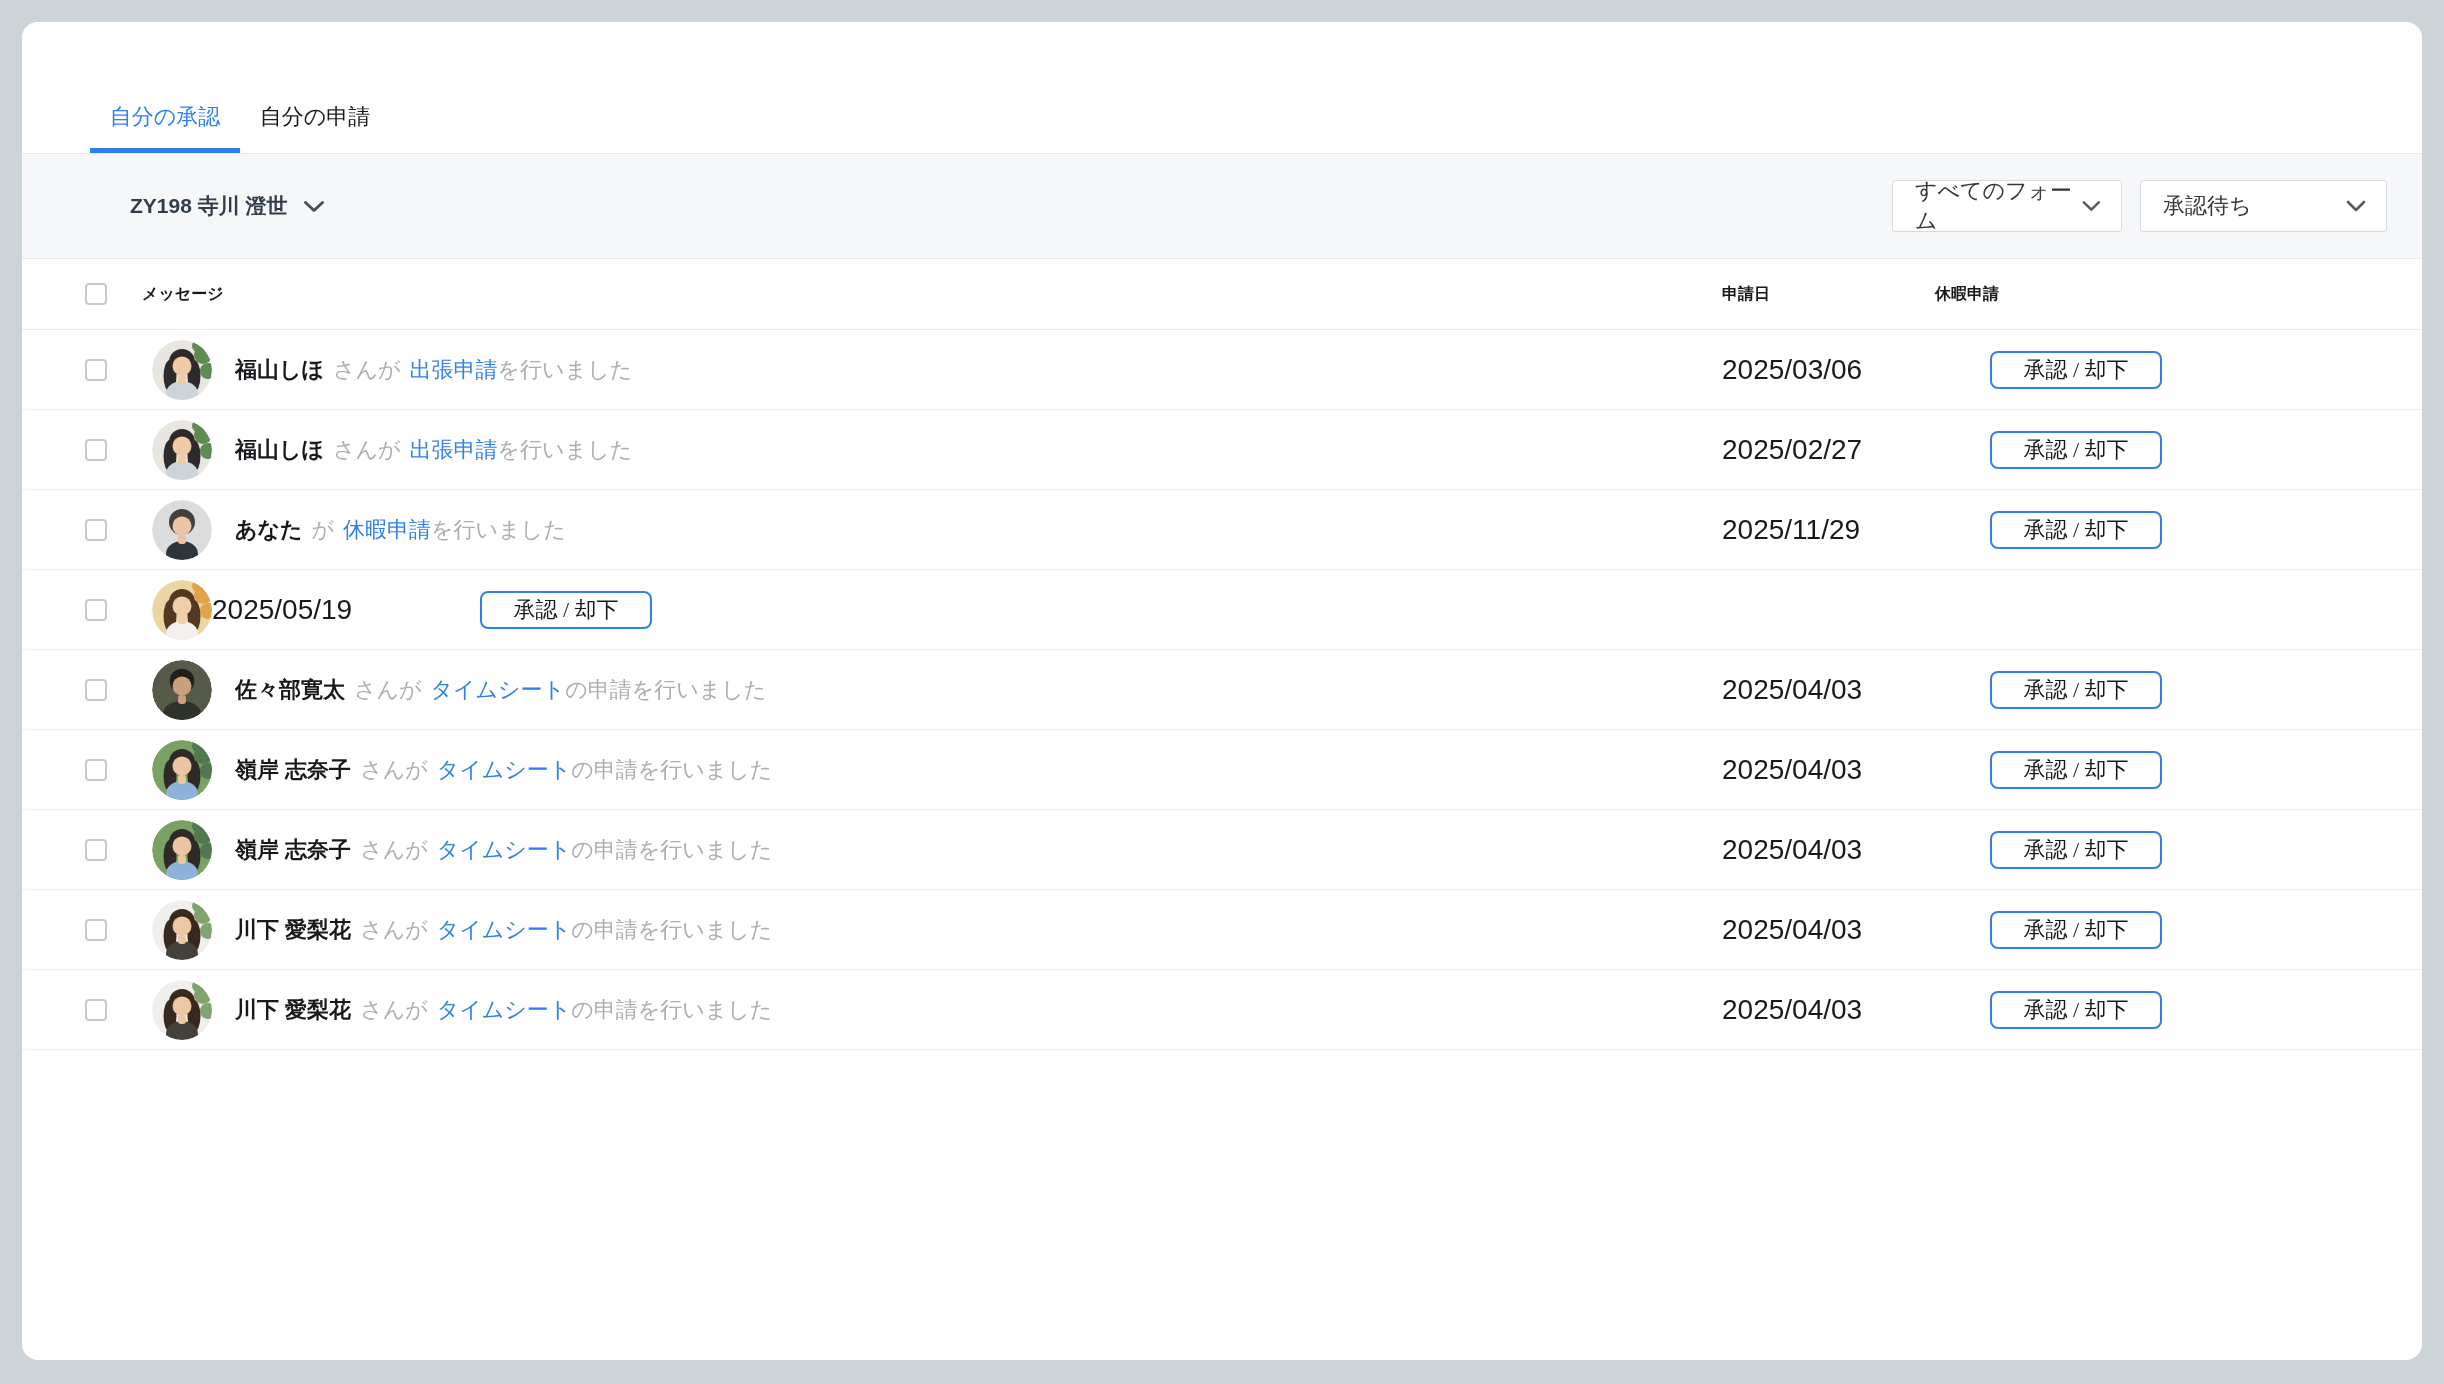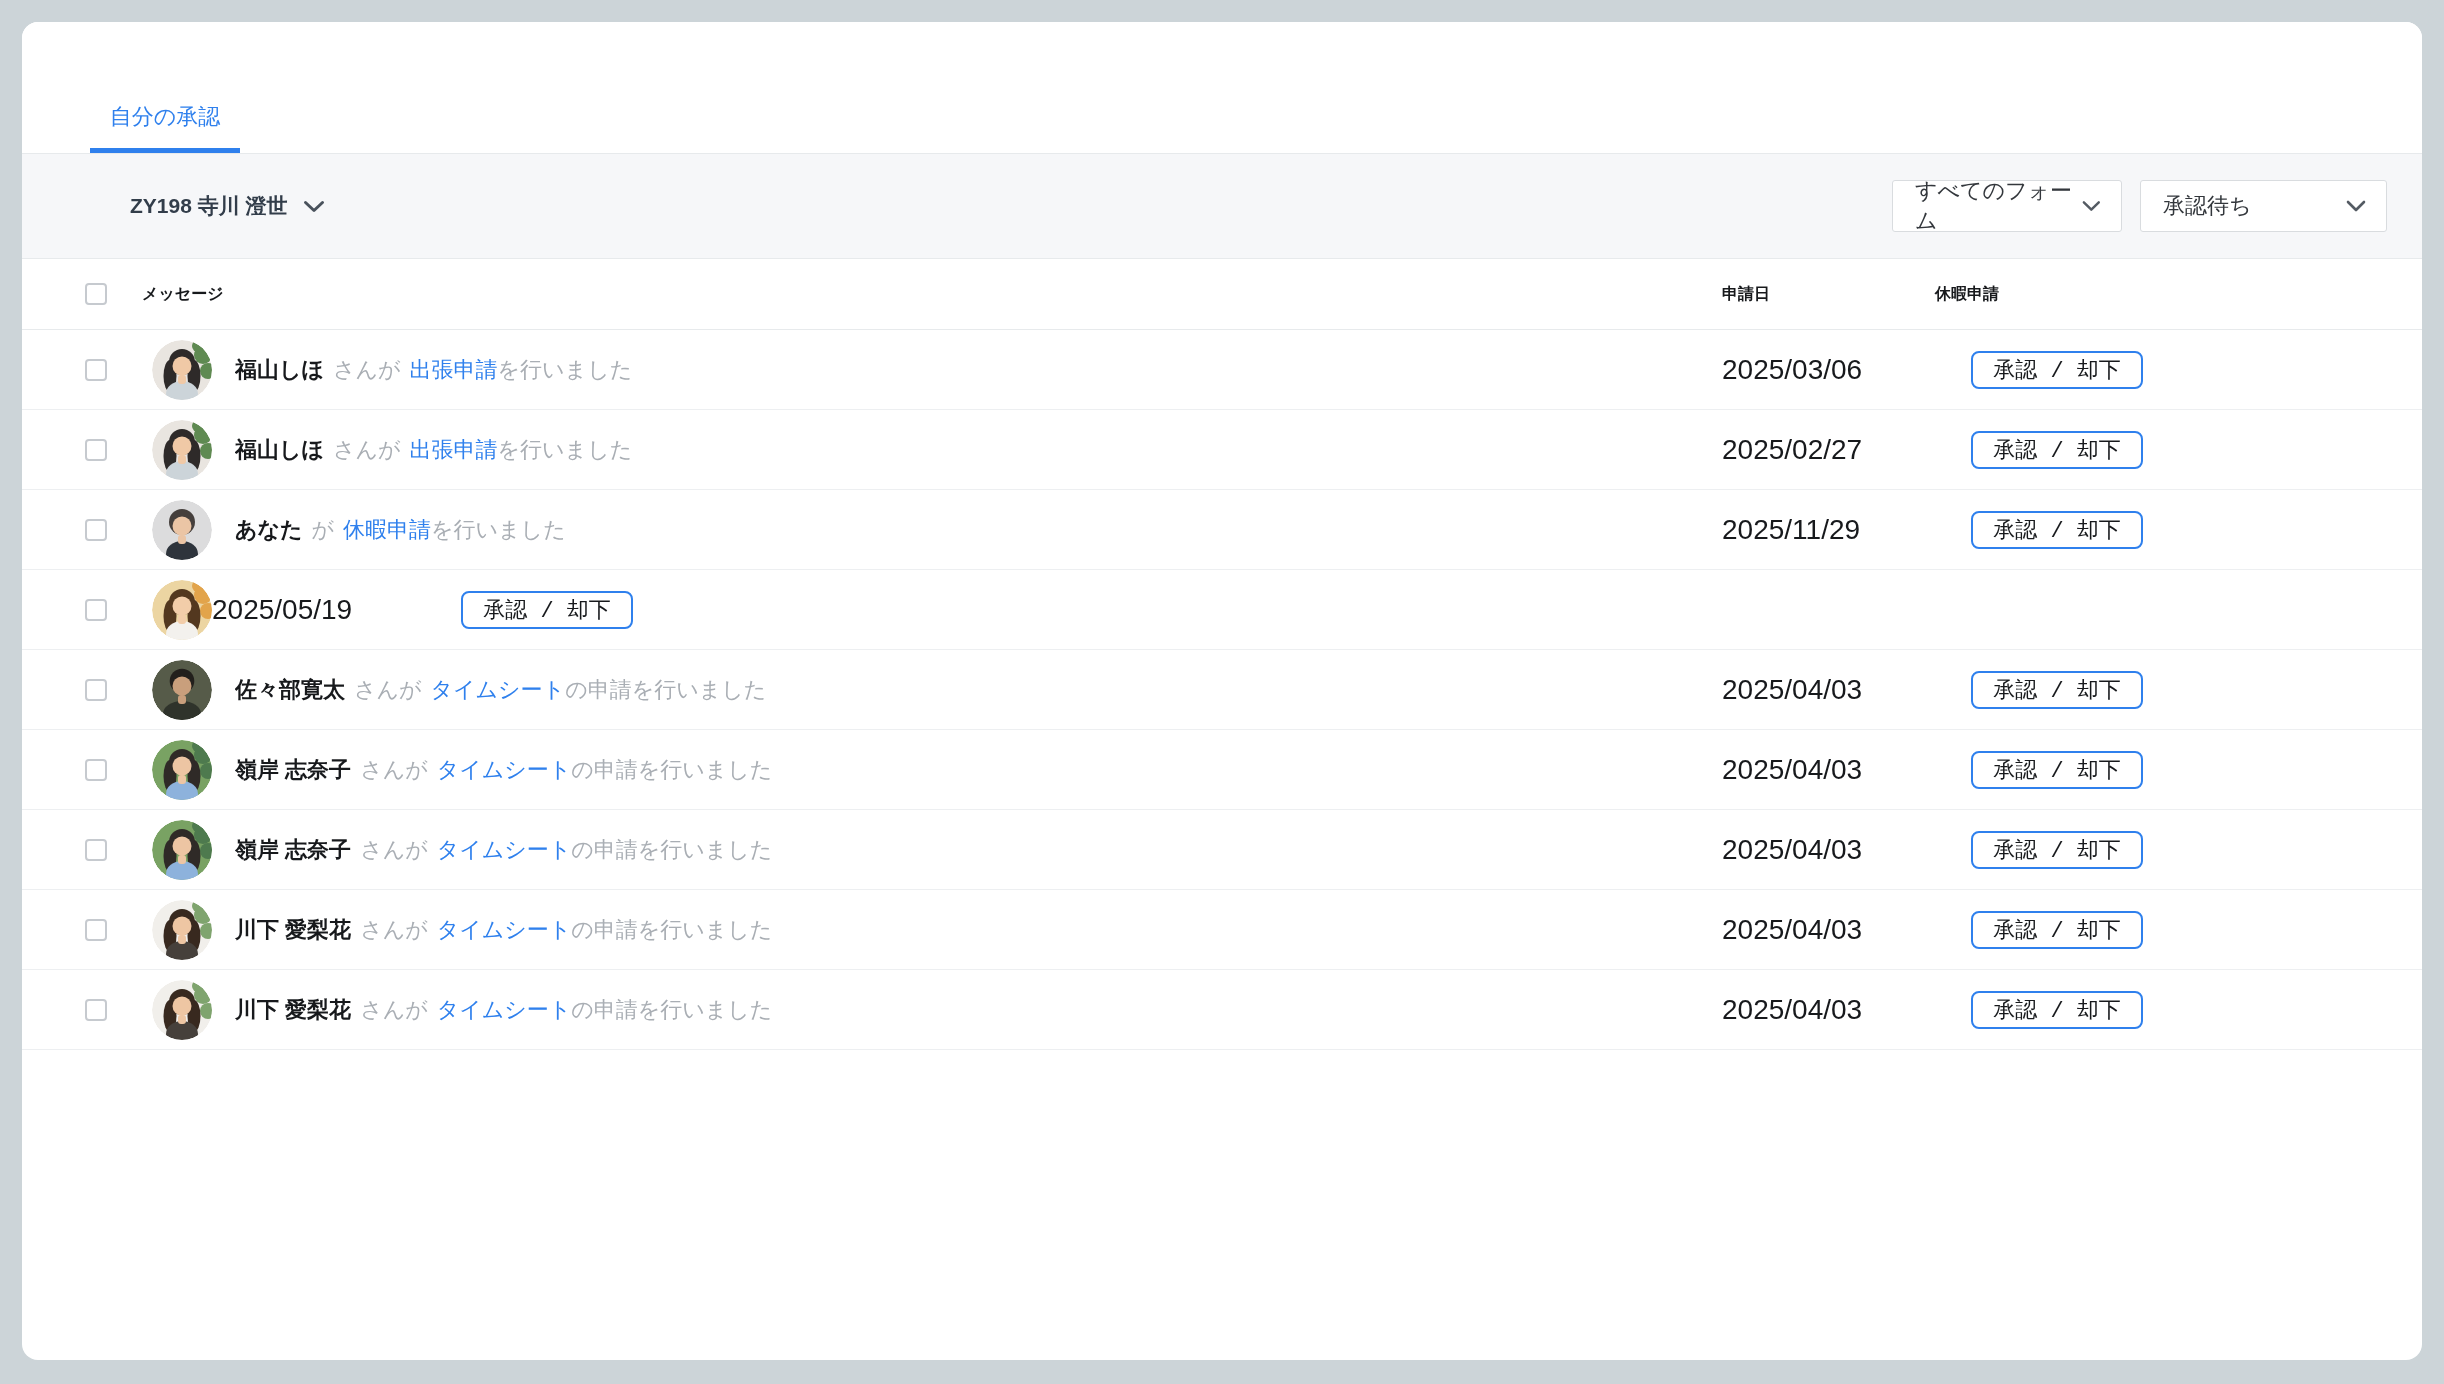--- a/index.html
+++ b/index.html
@@ -74,40 +74,41 @@
   .avatar{width:60px; height:60px; margin-left:45px; flex:none; border-radius:50%; overflow:hidden;}
   .avatar svg{display:block;}
   .msg{flex:1; margin-left:23px; font-size:22px; white-space:nowrap; overflow:hidden;}
   .msg .name{font-weight:700; color:var(--dark-text); margin-right:9px;}
   .msg .mid{color:var(--muted-text); margin-right:9px;}
   .msg .link{color:var(--accent); font-weight:500; text-decoration:none; cursor:pointer;}
   .msg .suffix{color:var(--muted-text);}
   .date-cell{width:213px; flex:none; font-size:28px; color:var(--dark-text);}
   .status-cell{width:487px; flex:none; display:flex; align-items:center;}
   .action-btn{
-    margin-left:36px; width:172px; height:38px; background:#fff;
+    margin-left:55px; width:172px; height:38px; background:#fff;
     border:2px solid var(--accent); border-radius:8px;
-    font-family:Liberation Mono, monospace; font-size:22px; font-weight:500; color:var(--dark-text);
+    font-family:Liberation Serif, serif; font-size:22px; font-weight:500; color:var(--dark-text);
     cursor:pointer; display:flex; align-items:center; justify-content:center;
   }
 </style>
 </head>
 <body>
 
 <div class="stage">
   <div class="card">
 
     <div class="window-dots">
       <span></span>
       <span></span>
       <span></span>
     </div>
 
     <div class="tabbar">
       <div class="tab active">自分の承認</div>
+      <div class="tab">自分の申請</div>
     </div>
 
     <div class="filterbar">
       <div class="user-select">
         <span>ZY198 寺川 澄世</span>
         <svg width="22" height="13" viewBox="0 0 22 13">
             <path d="M2.5 2.5 L11 10.5 L19.5 2.5" fill="none" stroke="#49525c" stroke-width="3" stroke-linecap="round" stroke-linejoin="round"></path>
           </svg>
       </div>
       <div class="filter-spacer"></div>

